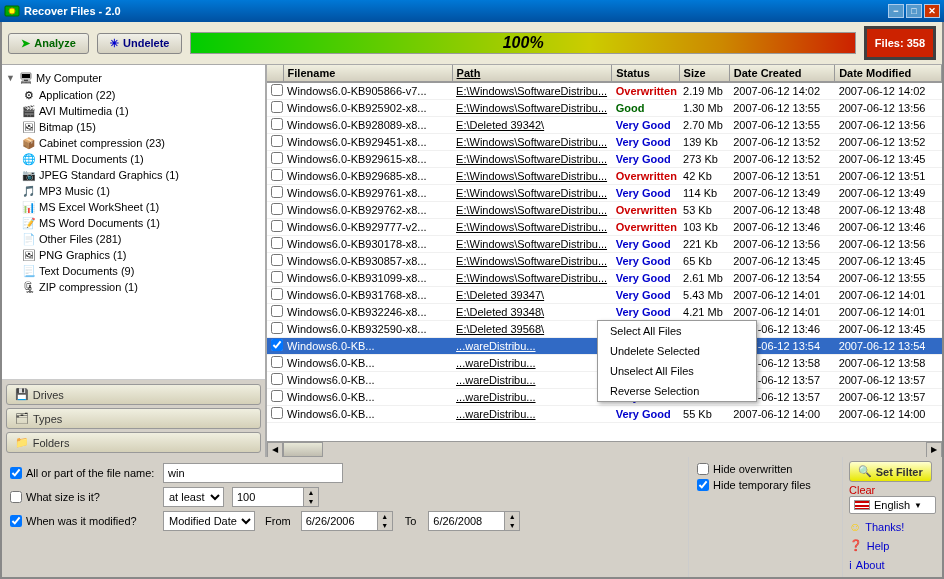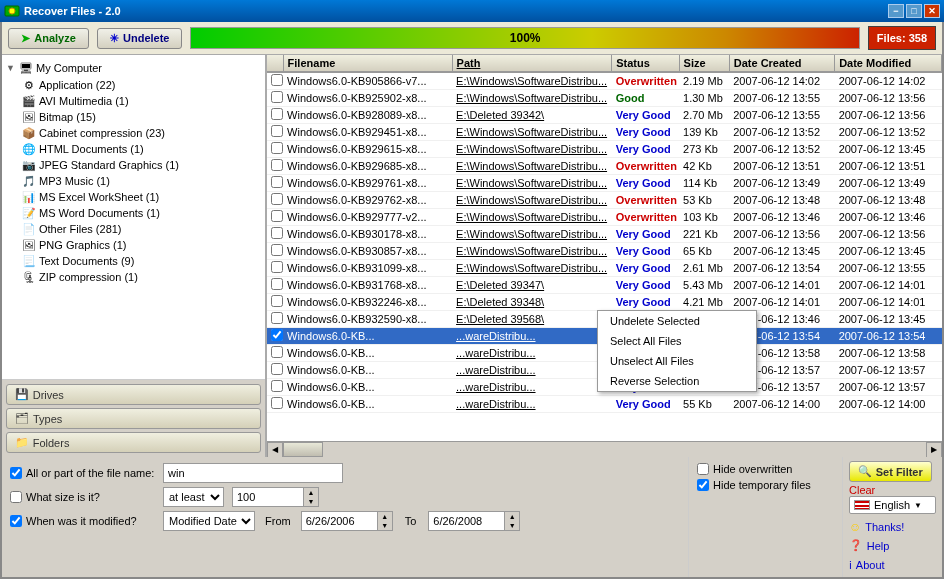--- a/index.html
+++ b/index.html
@@ -78,24 +78,24 @@
       align-items: center;
       justify-content: center;
       color: black;
       font-weight: bold;
     }
     .files-count {
       background: #cc2200;
       color: white;
       padding: 3px 8px;
       font-weight: bold;
-      height: 24px;
+      height: 34px;
       display: flex;
       align-items: center;
-      border: 1px solid #404040;
+      border: 3px solid #404040;
     }
 
     
     .content-area {
       display: flex;
       flex: 1;
       overflow: hidden;
     }
     .tree-container { padding: 4px; }
     .tree-root { display: flex; align-items: center; gap: 3px; padding: 2px 0; cursor: pointer; }
@@ -304,21 +304,21 @@
     <button class="toolbar-btn btn-analyze">
       <span style="color:#00aa00;">➤</span>
       <span>Analyze</span>
     </button>
     <button class="toolbar-btn btn-undelete">
       <span style="color:#0000cc;">✳</span>
       <span>Undelete</span>
     </button>
     <div class="progress-container">
       <div class="progress-bar">
-        <span style="font-weight:bold; font-size:12px;">100%</span>
+        <span style="font-weight:bold; font-size:16px;font-style:italic;">100%</span>
       </div>
     </div>
     <div class="files-count">Files: 358</div>
   </div>
 
   <div class="content-area">
 
     <div class="left-panel-wrap">
       <div class="tree-scroll">
         <div class="tree-container">
@@ -598,22 +598,22 @@
 
       <div class="scroll-bar-h">
         <div class="scroll-btn">◀</div>
         <div class="scroll-track">
           <div class="scroll-thumb"></div>
         </div>
         <div class="scroll-btn">▶</div>
       </div>
 
       <div class="context-menu">
+        <div class="context-item">Select All Files</div>
         <div class="context-item">Undelete Selected</div>
-        <div class="context-item">Select All Files</div>
         <div class="context-item">Unselect All Files</div>
         <div class="context-item">Reverse Selection</div>
       </div>
     </div>
   </div>
 
   <div class="filter-bottom">
     <div class="filter-main">
 
       <div class="filter-row">

